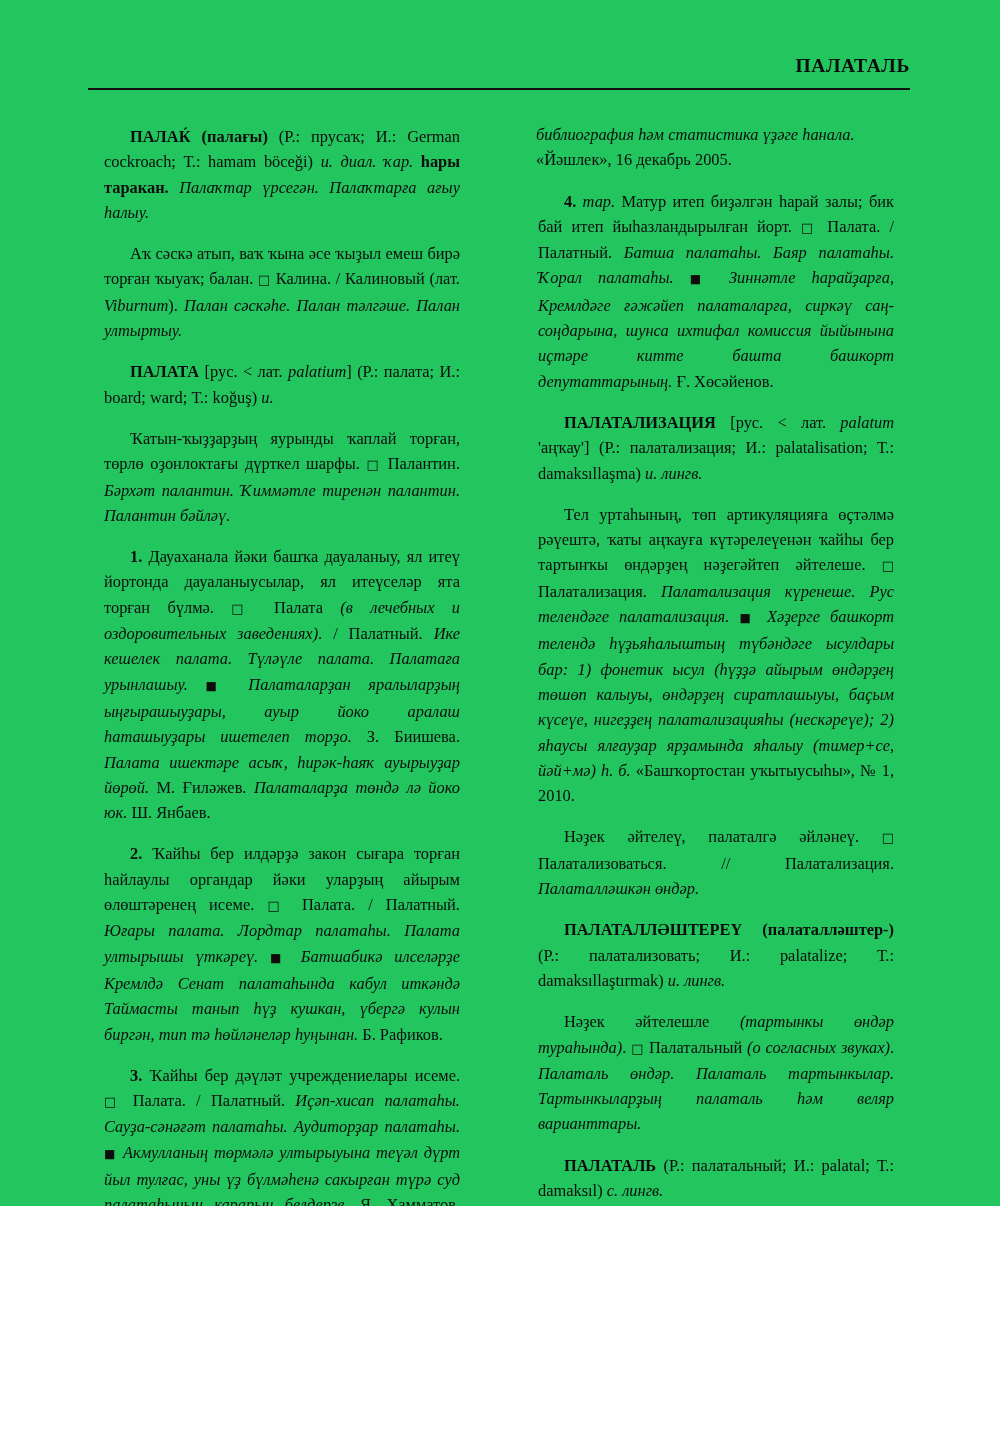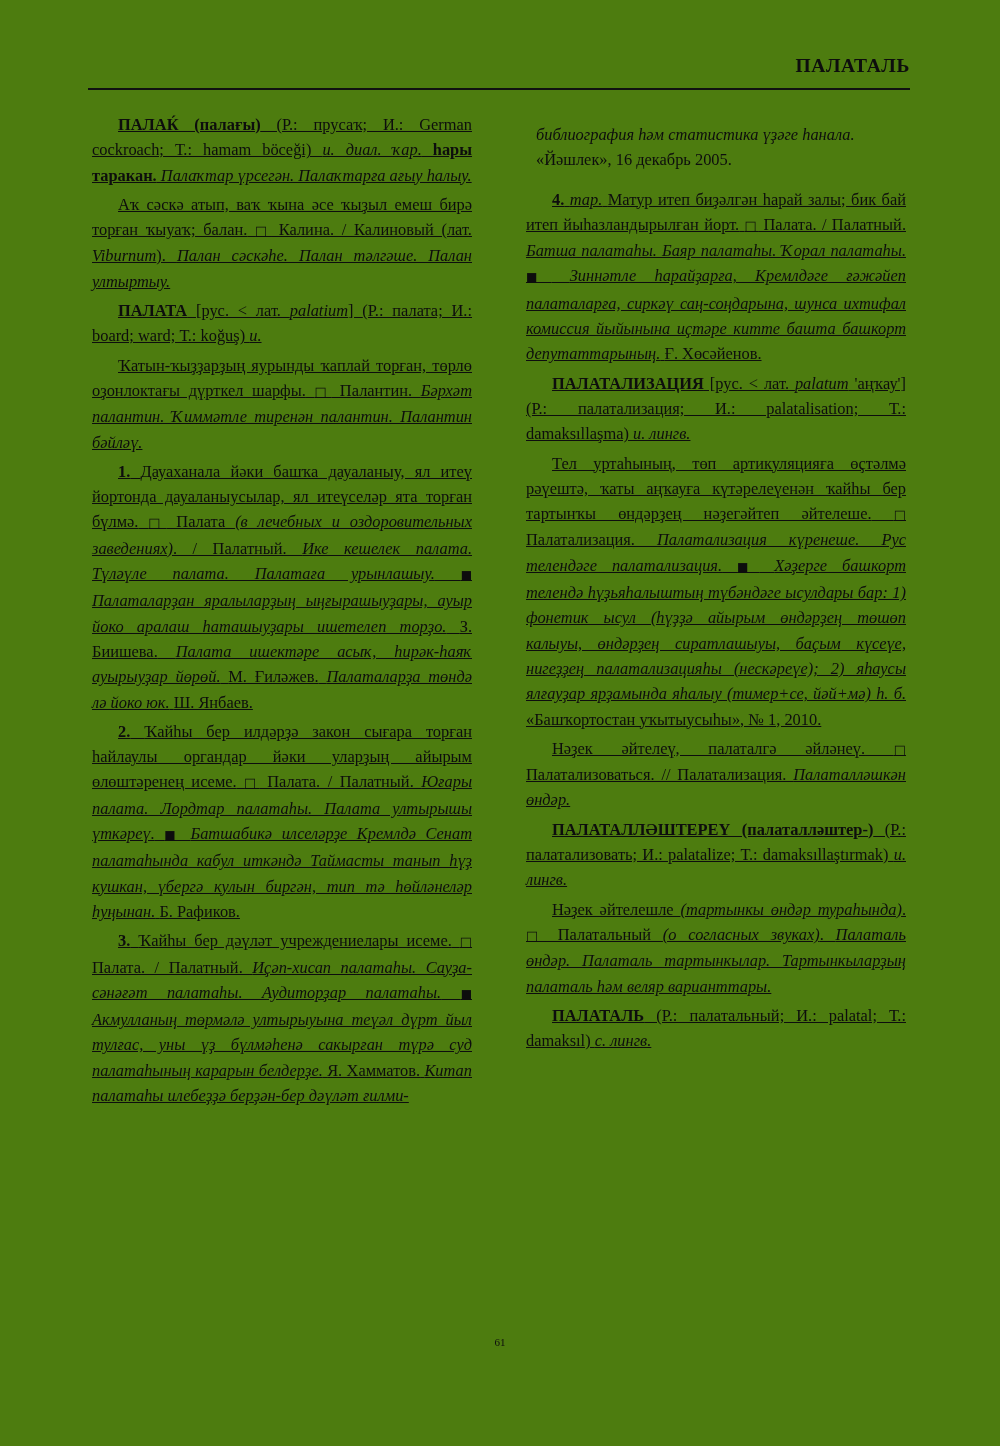--- a/index.html
+++ b/index.html
@@ -3,23 +3,23 @@
 <meta charset="utf-8">
 <style>
   html, body {
     margin: 0;
     padding: 0;
     background: #ffffff;
   }
   .page {
     position: relative;
     width: 1000px;
-    height: 1446px;
+    height: 1206px;
     margin: 0 auto;
-    background: #4d7c0f;
+    background: #22c55e;
     color: #0d0d0d;
     font-family: "Liberation Serif", "DejaVu Serif", serif;
     overflow: hidden;
   }
 
   
   .runhead {
     position: absolute;
     left: 88px;
     right: 90px;
@@ -53,23 +53,22 @@
     width: 388px;
     font-size: 16.4px;
     line-height: 25.3px;
     text-align: justify;
     text-justify: inter-word;
     hyphens: manual;
   }
 
   
   p.e {
-    margin: 4px;
+    margin: 16px;
     text-indent: 26px;
-    text-decoration: underline;
   }
   p.c {            
     margin: 14px;
     text-indent: 0;
   }
 
   
   .hw   { font-weight: bold; }            
   .it   { font-style: italic; }
   .num  { font-weight: bold; }            

